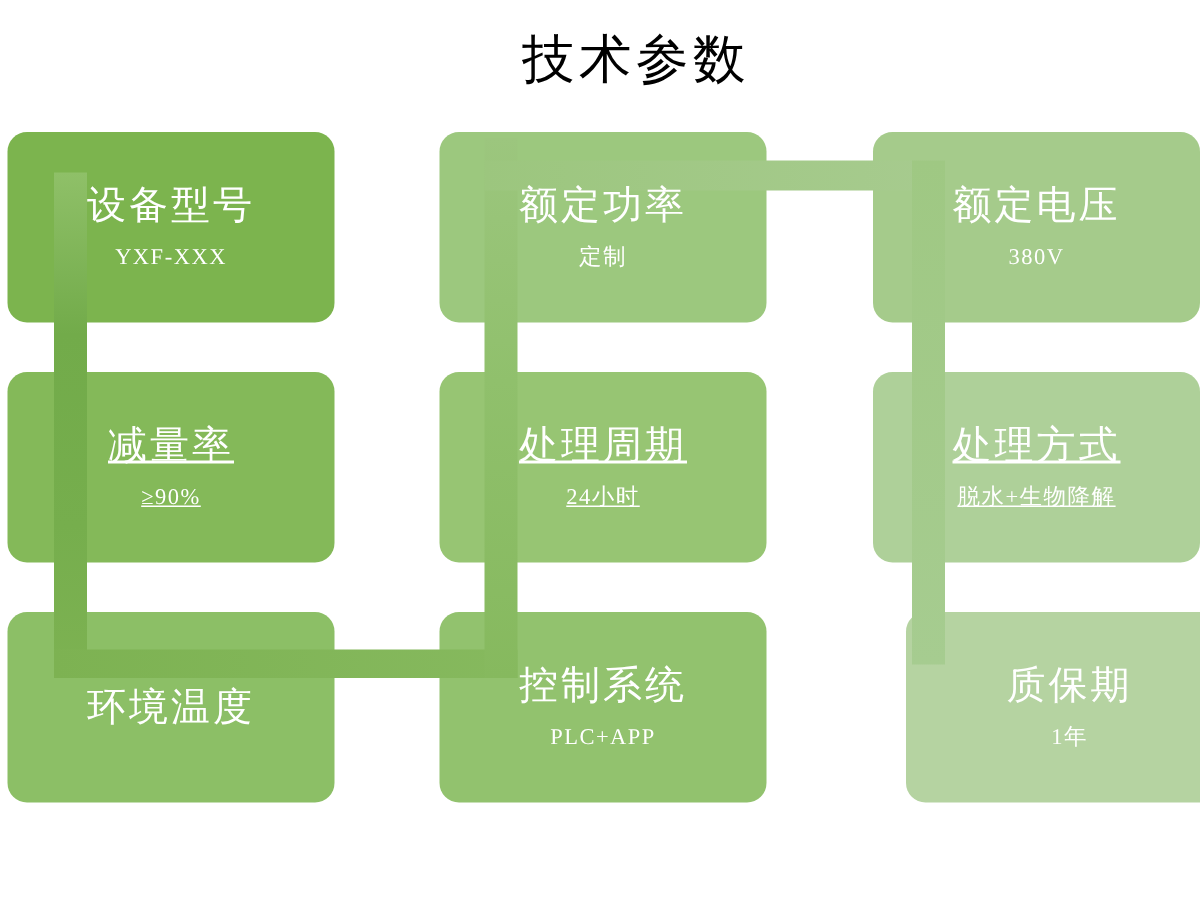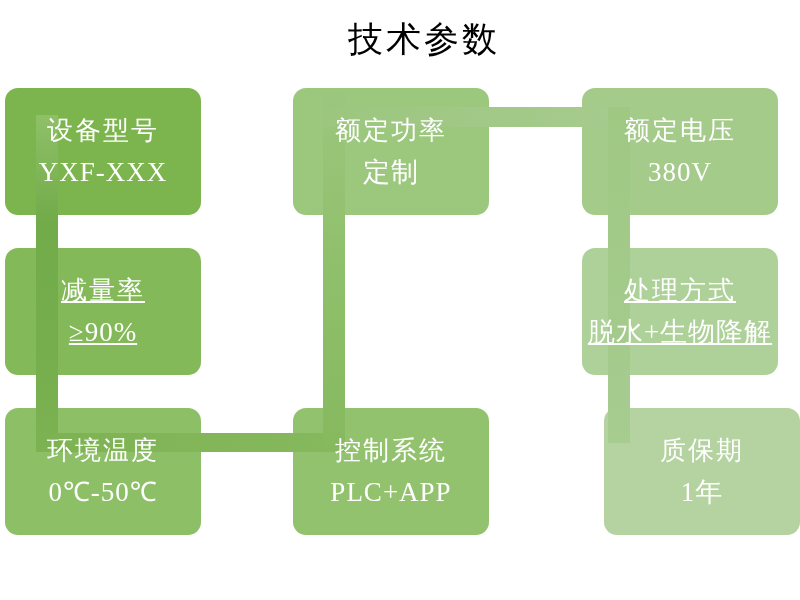--- a/index.html
+++ b/index.html
@@ -8,27 +8,27 @@
     background:#ffffff;font-family:"Liberation Sans",sans-serif;
   }
   .stage{position:absolute;inset:0;}
   .slide-title{
     position:absolute;top:16px;left:0;width:800px;text-align:center;
     font-size:35px;letter-spacing:3px;color:#000;font-weight:500;
     font-family:"Liberation Sans",sans-serif;
     margin-left:24px;
   }
   .box{
-    position:absolute;width:196px;height:127px;border-radius:13px;
+    position:absolute;width:218px;height:127px;border-radius:13px;
     color:#ffffff;display:flex;flex-direction:column;align-items:center;
     justify-content:center;gap:15px;text-align:center;
     font-family:"Liberation Serif",serif;
   }
   .box .label{position:relative;z-index:2;font-size:26px;letter-spacing:2px;line-height:1;}
-  .box .value{position:relative;z-index:2;font-size:27px;letter-spacing:1px;line-height:1;}
+  .box .value{position:relative;z-index:2;font-size:15px;letter-spacing:1px;line-height:1;}
   .c0{left:5px;}  .c1{left:293px;} .c2{left:582px;}
   .r0{top:88px;}  .r1{top:248px;text-decoration:underline;}  .r2{top:408px;}
   .seg{position:absolute;z-index:1;}
   .seg-1{left:36px;top:115px;width:22px;height:337px;
     background:linear-gradient(180deg,#8fc068 0%,#72ab4a 32%,#76ae4d 70%,#7db252 100%);}
   .seg-2{left:36px;top:433px;width:309px;height:19px;
     background:linear-gradient(90deg,#7db252 0%,#86b95e 100%);}
   .seg-3{left:323px;top:92px;width:22px;height:360px;
     background:linear-gradient(0deg,#86b95e 0%,#90c06c 55%,#9cc67e 100%);}
   .seg-4{left:323px;top:107px;width:307px;height:20px;
@@ -53,28 +53,31 @@
   </div>
   <div class="box c2 r0" style="background: rgb(165, 203, 139);">
     <span class="label">额定电压</span>
     <span class="value">380V</span>
   </div>
 
   <div class="box c0 r1" style="background: rgb(132, 185, 89);">
     <span class="label">减量率</span>
     <span class="value">≥90%</span>
   </div>
+  <div class="box c1 r1" style="background: rgb(151, 197, 115);">
+    <span class="label">处理周期</span>
+    <span class="value">24小时</span>
+  </div>
   <div class="box c2 r1" style="background: rgb(174, 208, 153); align-items: center;">
     <span class="label">处理方式</span>
     <span class="value">脱水+生物降解</span>
   </div>
 
   <div class="box c0 r2" style="background: rgb(140, 191, 102);">
     <span class="label">环境温度</span>
-    <span class="value">0℃-50℃</span>
   </div>
   <div class="box c1 r2" style="background: rgb(146, 194, 110);">
     <span class="label">控制系统</span>
     <span class="value">PLC+APP</span>
   </div>
   <div class="box c2 r2" style="background: rgb(181, 211, 161); margin-left: 22px;">
     <span class="label">质保期</span>
     <span class="value">1年</span>
   </div>
 

